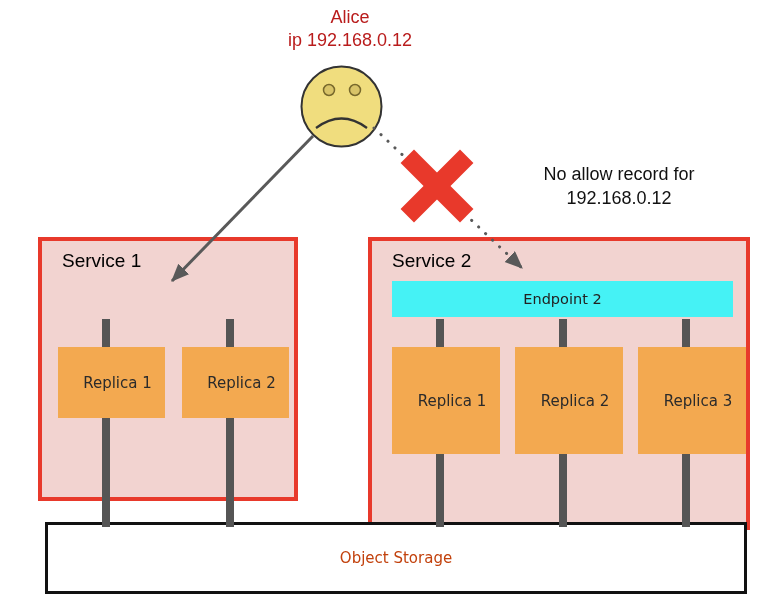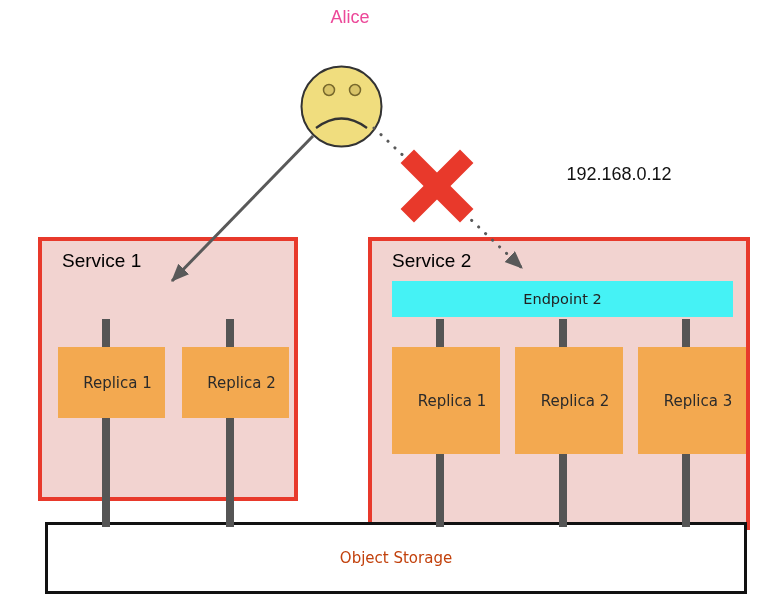--- a/index.html
+++ b/index.html
@@ -1,20 +1,20 @@
 <!DOCTYPE html>
 <html><head>
 <meta charset="utf-8">
 <style>
   html,body{margin:0;padding:0;background:#ffffff;}
   .canvas{position:relative;width:766px;height:607px;background:#ffffff;
           font-family:"Liberation Sans",sans-serif;overflow:hidden;}
 
   .actor-label{position:absolute;left:250px;top:6px;width:200px;text-align:center;
-               font-size:18px;line-height:23px;color:#ec4899;z-index:4;}
+               font-size:18px;line-height:23px;color:#b91c1c;z-index:4;}
   .face{position:absolute;left:299px;top:64px;width:85px;height:85px;z-index:6;}
 
   .allow-label{position:absolute;left:27px;top:184px;font-size:18px;color:#111;z-index:4;white-space:nowrap;}
   .deny-label{position:absolute;left:510px;top:162px;width:218px;text-align:center;
               font-size:18px;line-height:24px;color:#111;z-index:4;}
 
   .service{position:absolute;background:#f2d3d0;border:4px solid #e8392b;box-sizing:border-box;}
   .s1{left:38px;top:237px;width:260px;height:264px;}
   .s2{left:368px;top:237px;width:382px;height:293px;}
   .svc-title{position:absolute;left:20px;top:9px;font-size:19px;color:#000;z-index:3;white-space:nowrap;}
@@ -43,30 +43,32 @@
 
   .overlay{position:absolute;left:0;top:0;width:766px;height:607px;z-index:7;pointer-events:none;}
 </style>
 </head>
 <body>
 
 <div class="canvas">
 
   <div class="actor-label">
     <div>Alice</div>
+    <div>ip 192.168.0.12</div>
   </div>
 
   <svg class="face" viewBox="0 0 85 85">
     <circle cx="42.5" cy="42.5" r="40" fill="#f0dd7e" stroke="#333" stroke-width="2"></circle>
     <circle cx="30" cy="26" r="5.5" fill="#d9c468" stroke="#77682c" stroke-width="1.5"></circle>
     <circle cx="56" cy="26" r="5.5" fill="#d9c468" stroke="#77682c" stroke-width="1.5"></circle>
     <path d="M 17 64 Q 42.5 45 68 64" fill="none" stroke="#333" stroke-width="2.2"></path>
   </svg>
 
   <div class="deny-label">
+    <div>No allow record for</div>
     <div>192.168.0.12</div>
   </div>
 
   <div class="service s1">
     <div class="svc-title">Service 1</div>
     <div class="replica r1">Replica 1</div>
     <div class="replica r2">Replica 2</div>
   </div>
 
   <div class="service s2">

